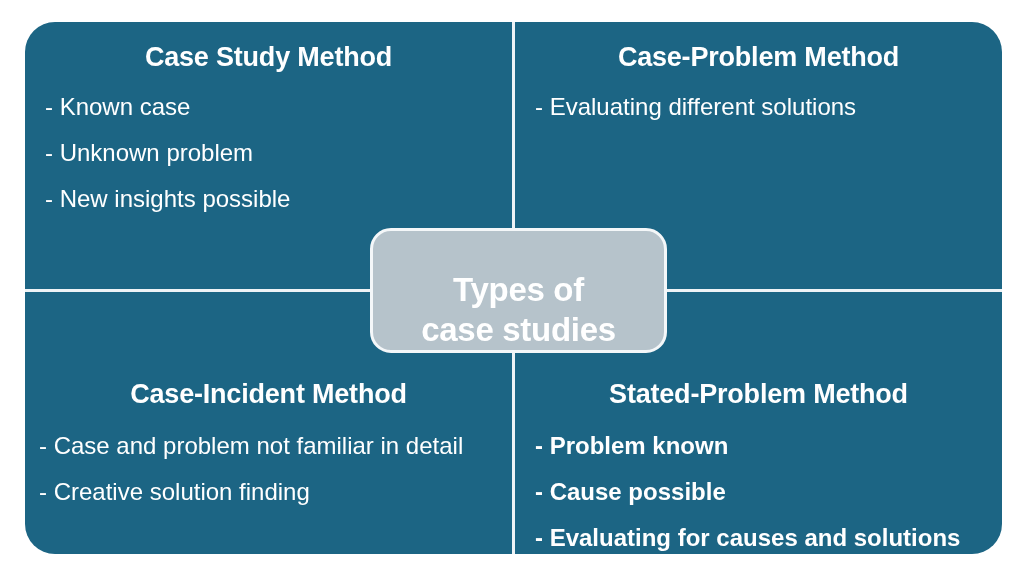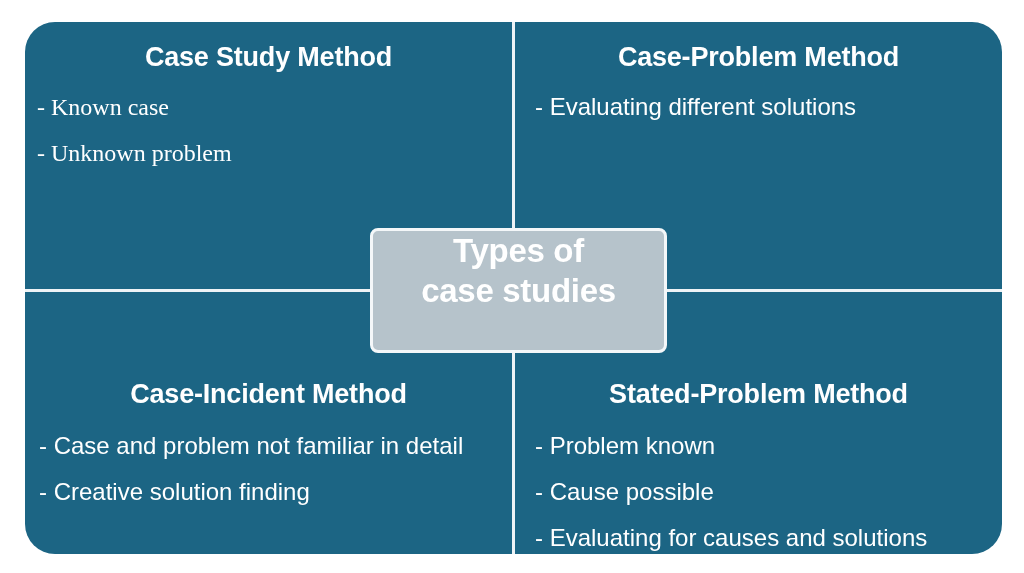--- a/index.html
+++ b/index.html
@@ -84,38 +84,38 @@
   .quad-bl .quad-list,
   .quad-br .quad-list { margin-top: 22px; }
 
   .quad-item {
     font-size: 24px;
     line-height: 28px;
     color: #ffffff;
     margin-bottom: 18px;
     white-space: pre-wrap;
   }
-  .quad-tl .quad-item { margin-left: 12px; padding-right: 20px; font-family: Liberation Serif, serif; }
+  .quad-tl .quad-item { margin-left: 20px; padding-right: 20px; }
   .quad-tr .quad-item { margin-left: 20px; padding-right: 18px; }
   .quad-bl .quad-item { margin-left: 14px; }
-  .quad-br .quad-item { margin-left: 20px; padding-right: 16px; }
+  .quad-br .quad-item { margin-left: 20px; padding-right: 16px; font-weight: bold; }
 
   
   .center-box {
     position: absolute;
     left: 370px;
     top: 228px;
     width: 297px;
     height: 125px;
     box-sizing: border-box;
     background: #b6c3cb;
     border: 3px solid #f4f7f9;
-    border-radius: 8px;
+    border-radius: 21px;
     display: flex;
-    align-items: flex-start;
+    align-items: flex-end;
     justify-content: center;
     text-align: center;
   }
   .center-text {
     font-size: 33px;
     font-weight: bold;
     line-height: 40px;
     color: #ffffff;
     letter-spacing: -0.3px;
     white-space: pre-line;
@@ -126,20 +126,21 @@
 
 <div class="canvas">
 
   <div class="panel">
 
     <div class="quad quad-tl">
       <div class="quad-title">Case Study Method</div>
       <ul class="quad-list">
         <li class="quad-item">- Known case</li>
         <li class="quad-item">- Unknown problem</li>
+        <li class="quad-item">- New insights possible</li>
       </ul>
     </div>
 
     <div class="quad quad-tr">
       <div class="quad-title">Case-Problem Method</div>
       <ul class="quad-list">
         <li class="quad-item">- Evaluating different solutions</li>
       </ul>
     </div>
 

